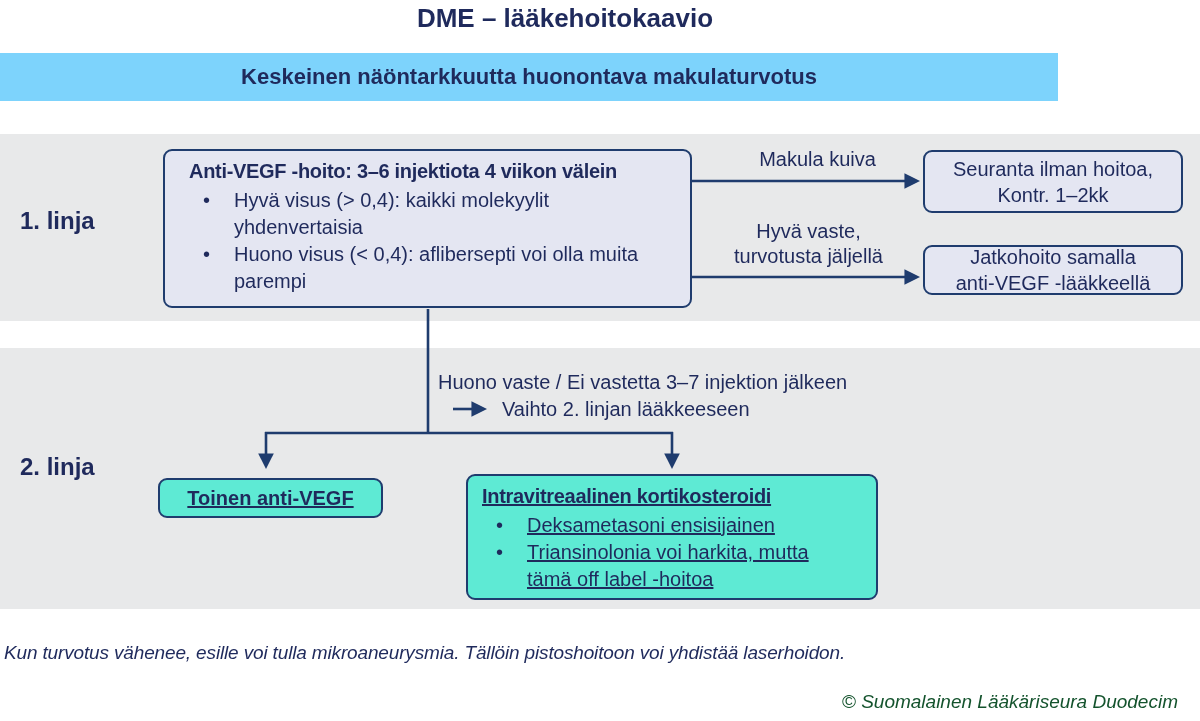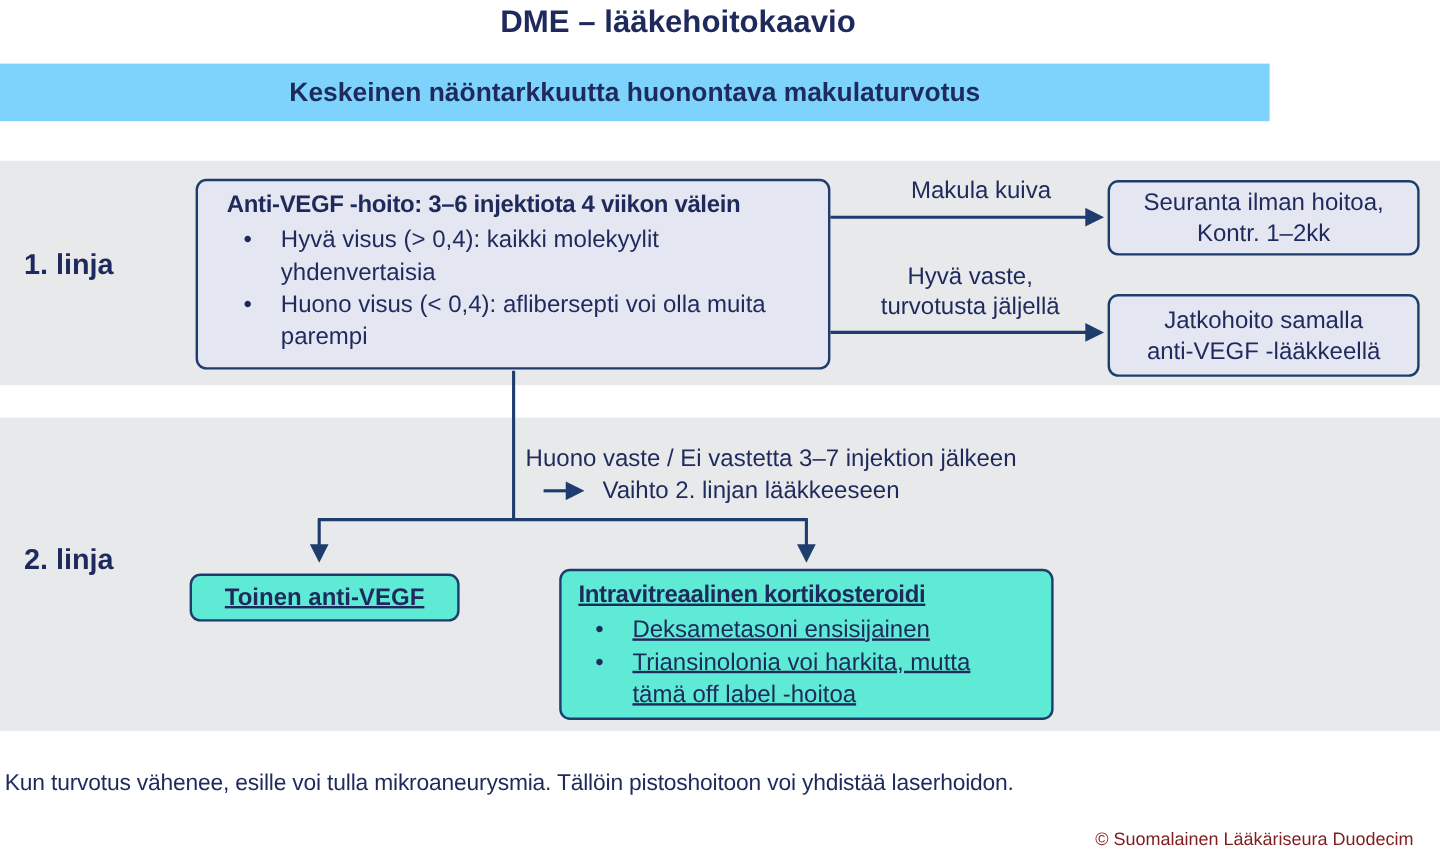--- a/index.html
+++ b/index.html
@@ -77,21 +77,21 @@
   }
   .node li::before {
     content: "\2022";
     position: absolute;
     left: 14px;
     top: 0;
   }
 
   .box-anti-vegf { left: 163px; top: 149px; width: 529px; height: 159px; padding: 6px 24px; }
   .box-seuranta  { left: 923px; top: 150px; width: 260px; height: 63px; }
-  .box-jatkohoito{ left: 923px; top: 245px; width: 260px; height: 69px; }
+  .box-jatkohoito{ left: 923px; top: 245px; width: 260px; height: 50px; }
   .box-toinen    { left: 158px; top: 478px; width: 225px; height: 40px; }
   .box-kortiko   { left: 466px; top: 474px; width: 412px; height: 126px; padding: 6px 14px; }
 
   .center-2line {
     display: flex;
     flex-direction: column;
     align-items: center;
     justify-content: center;
     text-align: center;
     font-size: 20px;
@@ -116,26 +116,28 @@
   .lbl-hyva   { left: 692px; top: 219px; width: 233px; }
   .lbl-huono1 { left: 438px; top: 370px; text-align: left; }
   .lbl-huono2 { left: 502px; top: 397px; text-align: right; }
 
   .footnote {
     position: absolute;
     left: 4px; top: 642px;
     font-size: 19px;
     letter-spacing: -0.15px;
     color: #1F2A5C;
+    font-style: italic;
   }
   .copyright {
     position: absolute;
     right: 22px; top: 691px;
-    font-size: 15px;
-    color: #7f1d1d;
+    font-size: 19px;
+    color: #14532d;
+    font-style: italic;
   }
 
   svg.connectors {
     position: absolute;
     left: 0; top: 0;
     width: 1200px; height: 721px;
     pointer-events: none;
   }
   svg.connectors line { stroke: #1F3C6E; stroke-width: 2.6px; }
 </style>

